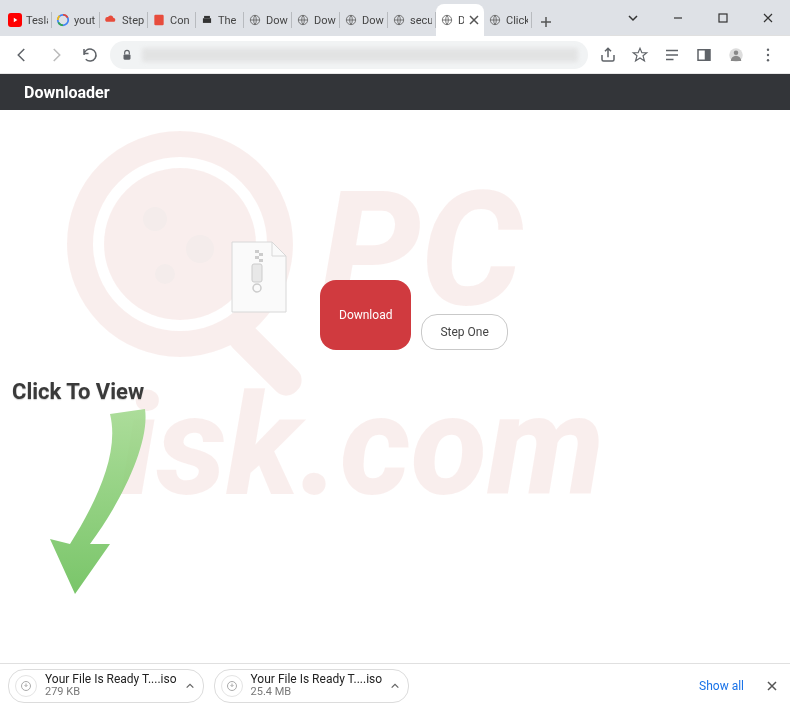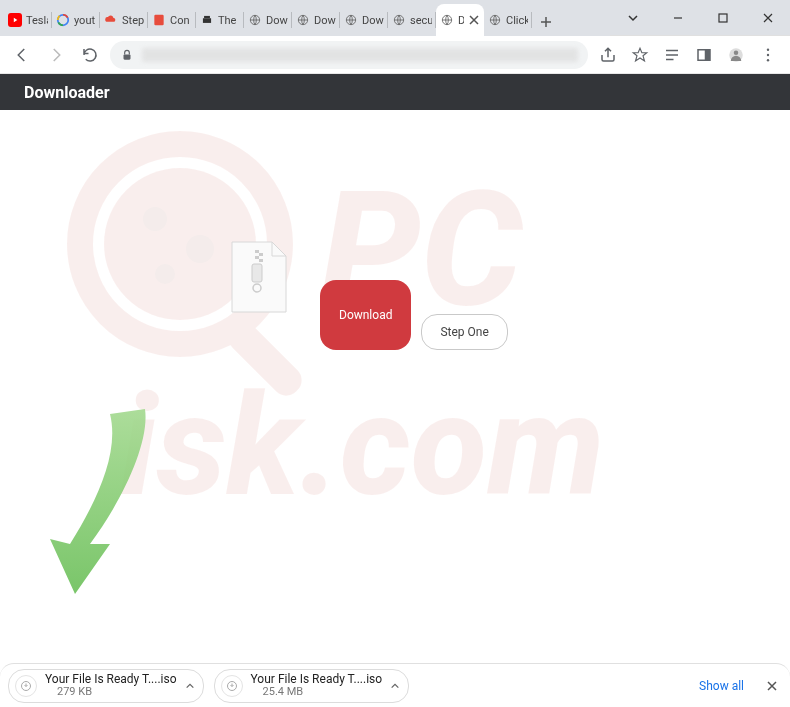--- a/index.html
+++ b/index.html
@@ -42,26 +42,26 @@
 .headline { color: #2da52d; font-size: 26px; font-weight: 400; line-height: 1.35; margin-left: 90px; max-width: 300px; }
 .actions { margin-top: 60px; margin-left: 90px; display: flex; gap: 10px; }
 .btn { padding: 10px 18px; font-size: 12px; border-radius: 16px; border: 1px solid transparent; }
 .btn-red { background: #d03a3f; color: #fff; }
 .btn-outline { background: #fff; border-color: #c9c9c9; color: #444; margin-top: 34px; }
 
 .click-to-view { position: absolute; left: 12px; top: 305px; color: #3a3a3a; font-size: 22px; font-weight: 700; text-shadow: 0 1px 1px rgba(0,0,0,.2); }
 .green-arrow { position: absolute; left: 50px; top: 310px; }
 
 
-.downloads-bar { position: absolute; left: 0; right: 0; bottom: 0; height: 44px; border-top: 1px solid #e0e0e0; background: #fff; display: flex; align-items: center; padding: 0 8px; gap: 10px; border-radius: 14px; }
+.downloads-bar { position: absolute; left: 0; right: 0; bottom: 0; height: 44px; border-top: 1px solid #e0e0e0; background: #fff; display: flex; align-items: center; padding: 0 8px; gap: 10px; }
 .dl-item { height: 34px; border: 1px solid #dcdcdc; border-radius: 16px; display: flex; align-items: center; padding: 0 8px 0 6px; gap: 8px; font-size: 12px; color: #333; min-width: 190px; }
 .dl-item .dl-icon { width: 22px; height: 22px; border: 1px solid #e4e4e4; border-radius: 50%; display: flex; align-items: center; justify-content: center; color: #888; }
 .dl-item .dl-text { display: flex; flex-direction: column; line-height: 1.1; }
 .dl-item .dl-name { font-size: 12px; color: #222; }
-.dl-item .dl-size { font-size: 11px; color: #777; margin-left: 12px; }
+.dl-item .dl-size { font-size: 11px; color: #777; }
 .dl-item .chev { color: #666; }
 .dl-spacer { flex: 1; }
 .show-all { color: #1a73e8; font-size: 12px; padding: 4px 8px; }
 .dl-close { color: #555; padding: 4px; }
 
 svg { display: block; }
 </style>
 </head>
 <body>
 
@@ -292,20 +292,21 @@
         <rect x="29" y="13" width="4" height="3" fill="#ccc"></rect>
         <rect x="25" y="16" width="4" height="3" fill="#ccc"></rect>
         <rect x="29" y="19" width="4" height="3" fill="#ccc"></rect>
     </svg>
     <div class="actions">
       <button class="btn btn-red"><span>Download</span></button>
       <button class="btn btn-outline"><span>Step One</span></button>
     </div>
   </div>
 
+  <div class="click-to-view"><span>Click To View</span></div>
   <svg class="green-arrow" width="120" height="230" viewBox="0 0 120 230">
     <defs>
         <linearGradient id="garr" x1="0" y1="0" x2="0" y2="1">
           <stop offset="0" stop-color="#a3d98f"></stop>
           <stop offset="1" stop-color="#6bbf59"></stop>
         </linearGradient>
       </defs>
     <path d="M95 25 C 100 60, 70 120, 40 160 L60 160 L25 210 L0 155 L20 160 C 45 120, 70 70, 60 30 Z" fill="url(#garr)" opacity="0.9"></path>
   </svg>
 </div>

